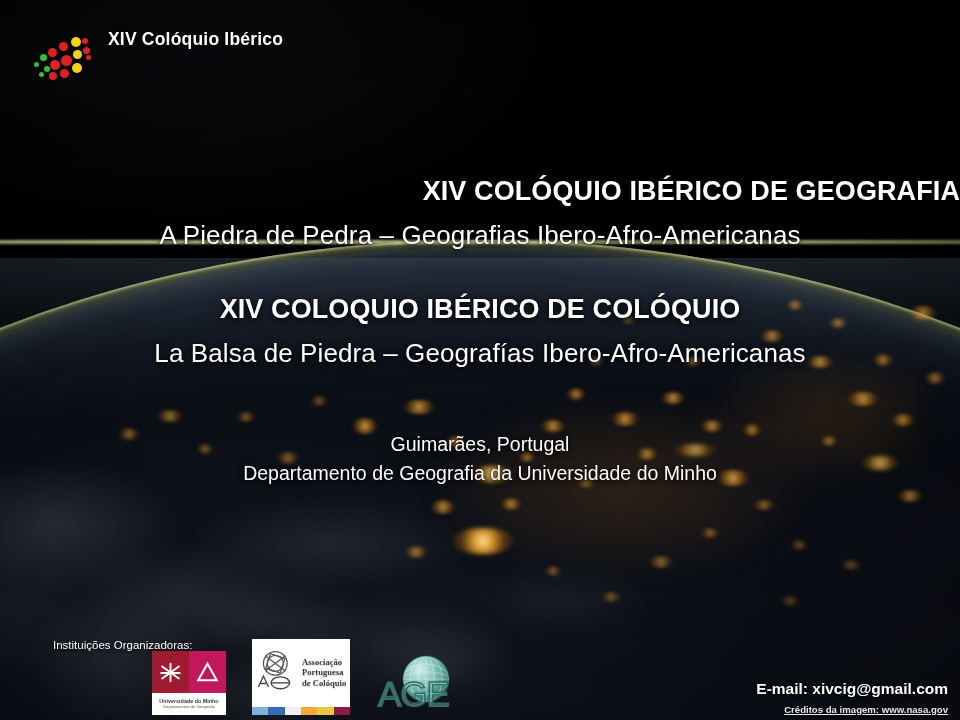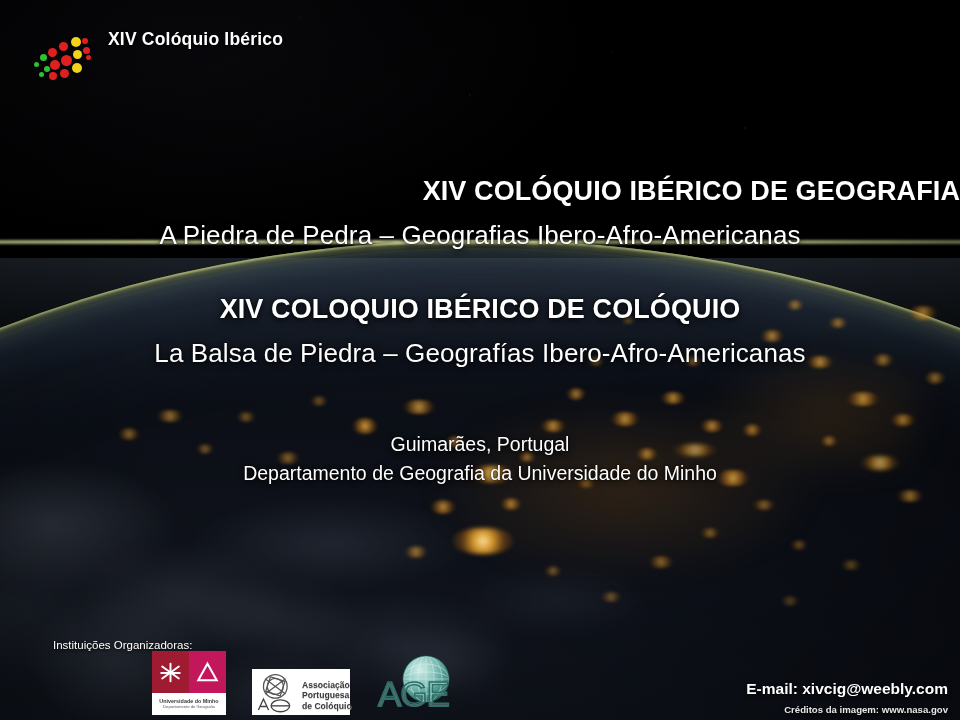--- a/index.html
+++ b/index.html
@@ -214,22 +214,22 @@
   .uminho-cap {
     height:22px; background:#fff; color:#3a3a3a;
     display:flex; flex-direction:column; justify-content:center;
     align-items:center; padding:0 2px;
   }
   .uminho-cap .l1 { font-size:5.4px; font-weight:700; line-height:1.18; white-space:nowrap; }
   .uminho-cap .l2 { font-size:4.2px; font-weight:400; line-height:1.15; white-space:nowrap; opacity:.85; }
 
   
   .logo-apg {
-    width:98px; height:46px; background:#fff;
-    position:relative; display:flex; flex-direction:column;
+    width:98px; height:76px; background:#fff;
+    position:relative; display:flex; flex-direction:column;font-family:Liberation Serif, serif;
   }
   .apg-body { flex:1; display:flex; align-items:center; padding:2px 3px; gap:3px; }
   .apg-words {
     display:flex; flex-direction:column; gap:1px;
     font-size:8.6px; font-weight:700; color:#3b3b3b;
     text-shadow:0 1px 0 #d8d8d8; line-height:1.12;
   }
   .apg-words span { white-space:nowrap; }
   .apg-stripes { height:8px; display:flex; }
   .apg-stripes i { flex:1; display:block; }
@@ -266,21 +266,21 @@
   .contact {
     position:absolute; right:12px; bottom:20px; text-align:right; color:#fff;
   }
   .contact .line {
     font-size:15.5px; font-weight:700; line-height:1.42;
     text-shadow:0 1px 4px rgba(0,0,0,.95); white-space:nowrap;
   }
   .credits {
     position:absolute; right:12px; bottom:5px;
     font-size:9.6px; font-weight:700; color:#e8e8e8;
-    text-shadow:0 1px 3px rgba(0,0,0,.95); white-space:nowrap;
+    text-shadow:0 1px 3px rgba(0,0,0,.95); white-space:nowrap;text-decoration:underline;
   }
 </style>
 </head>
 <body>
 
 <div id="poster">
 
   <div class="bg-layer space"></div>
   <div class="bg-layer stars"></div>
   <div class="planet"></div>
@@ -464,18 +464,18 @@
           </g>
           <circle cx="50" cy="28" r="23" fill="none" stroke="#2b6661" stroke-width="0.9" opacity=".7"></circle>
         </svg>
         <div class="age-letters">AGE</div>
       </div>
 
 
     </div>
 
     <div class="contact">
-      <div class="line">E-mail: xivcig@weebly.com</div>
+      <div class="line">E-mail: xivcig@gmail.com</div>
     </div>
     <div class="credits">Créditos da imagem: www.nasa.gov</div>
 
   </div>
 </div>
 
 </body></html>

